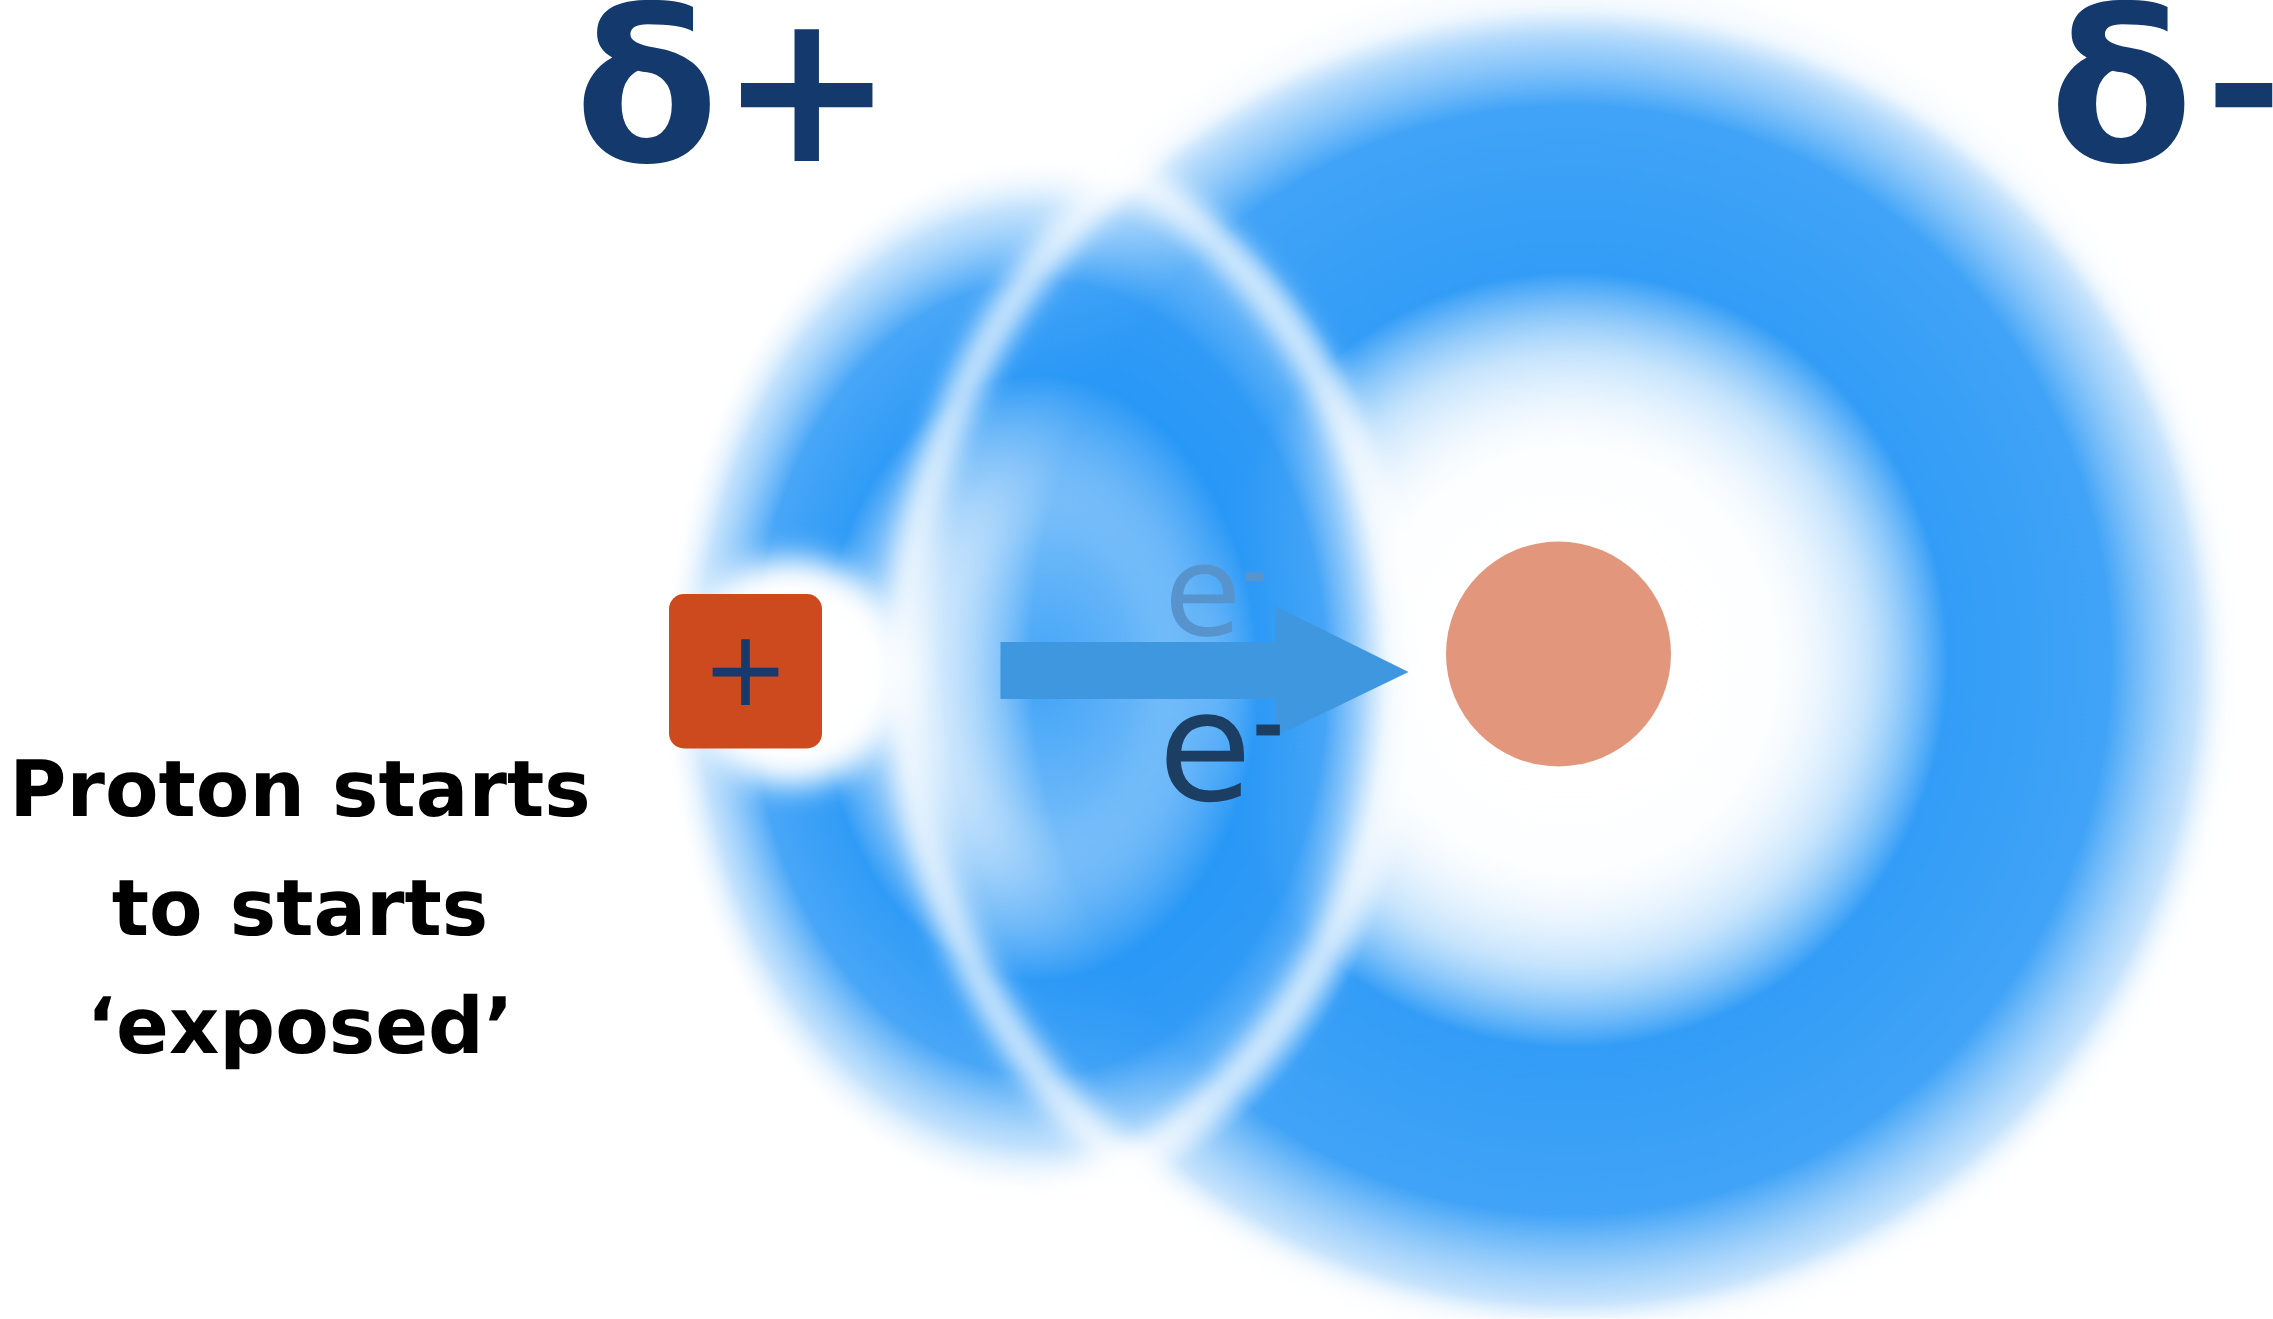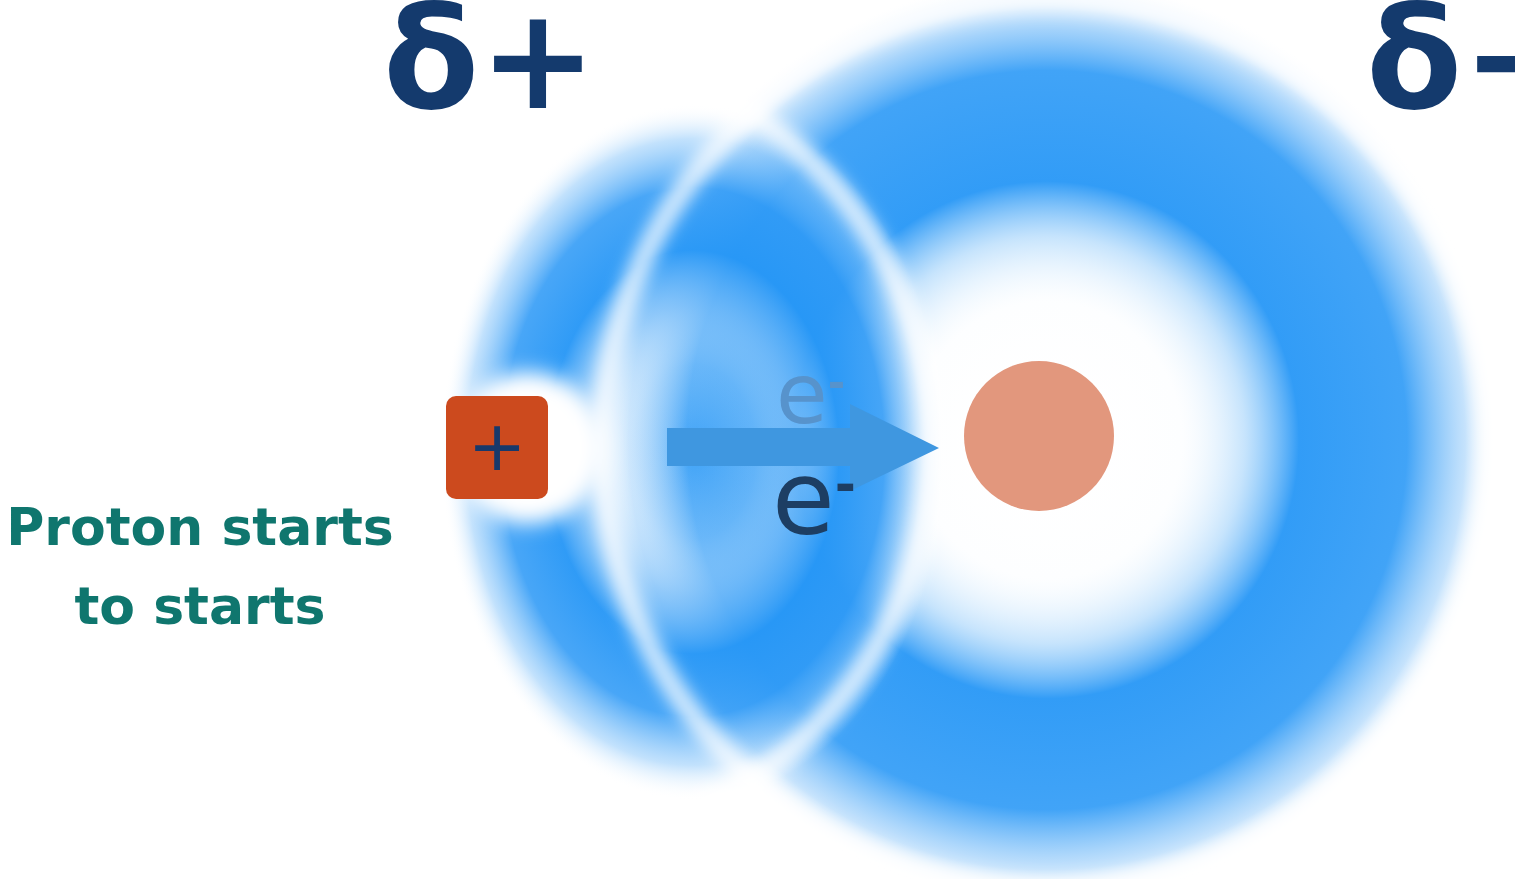--- a/index.html
+++ b/index.html
@@ -65,21 +65,21 @@
     color: #17396b;
     font-size: 70px;
     line-height: 1;
     transform: translateY(-2px);
   }
 
   #caption {
     left: 0; top: 488px;
     width: 400px;
     text-align: center;
-    color: #0f766e;
+    color: #000000;
     font-size: 52px;
     font-weight: bold;
     line-height: 79px;
   }
 </style>
 </head>
 <body>
 
 <div id="stage">
 
@@ -137,15 +137,16 @@
     <span>e</span><sup>-</sup>
   </div>
 
   <div id="proton-square" class="abs">
     <span id="proton-plus">+</span>
   </div>
 
   <div id="caption" class="abs">
     <div>Proton starts</div>
     <div>to starts</div>
+    <div>‘exposed’</div>
   </div>
 
 </div>
 
 </body></html>

